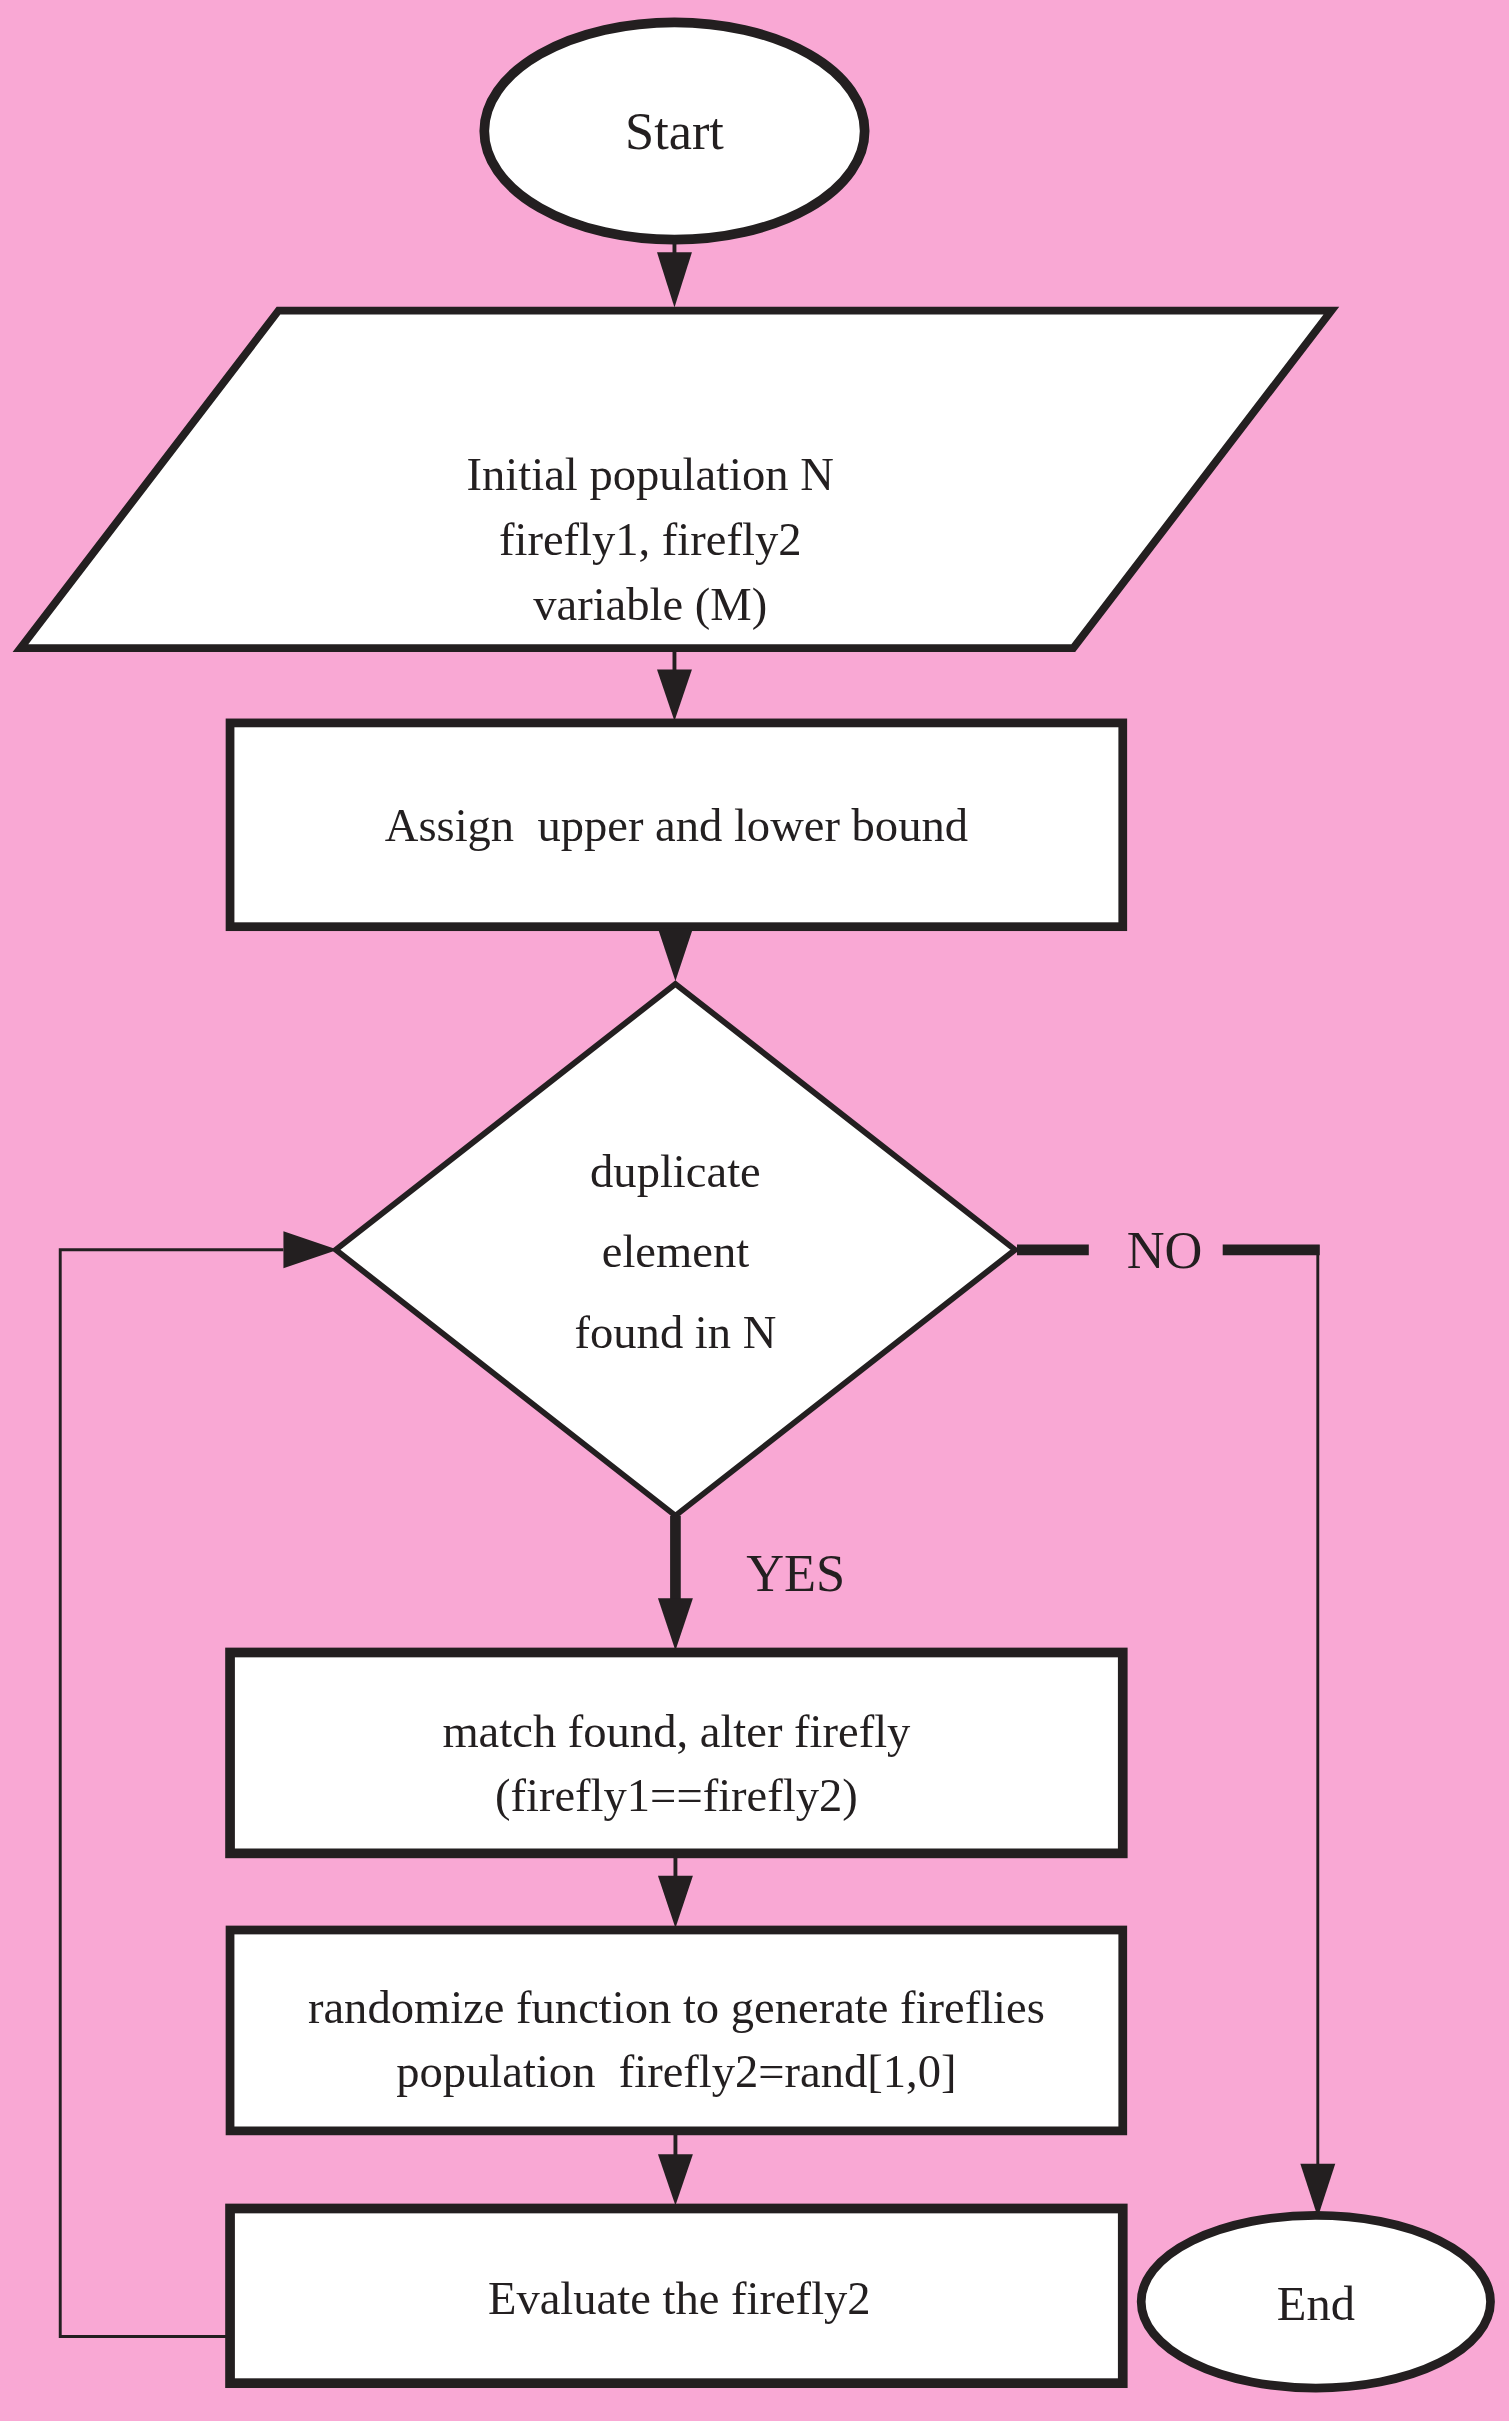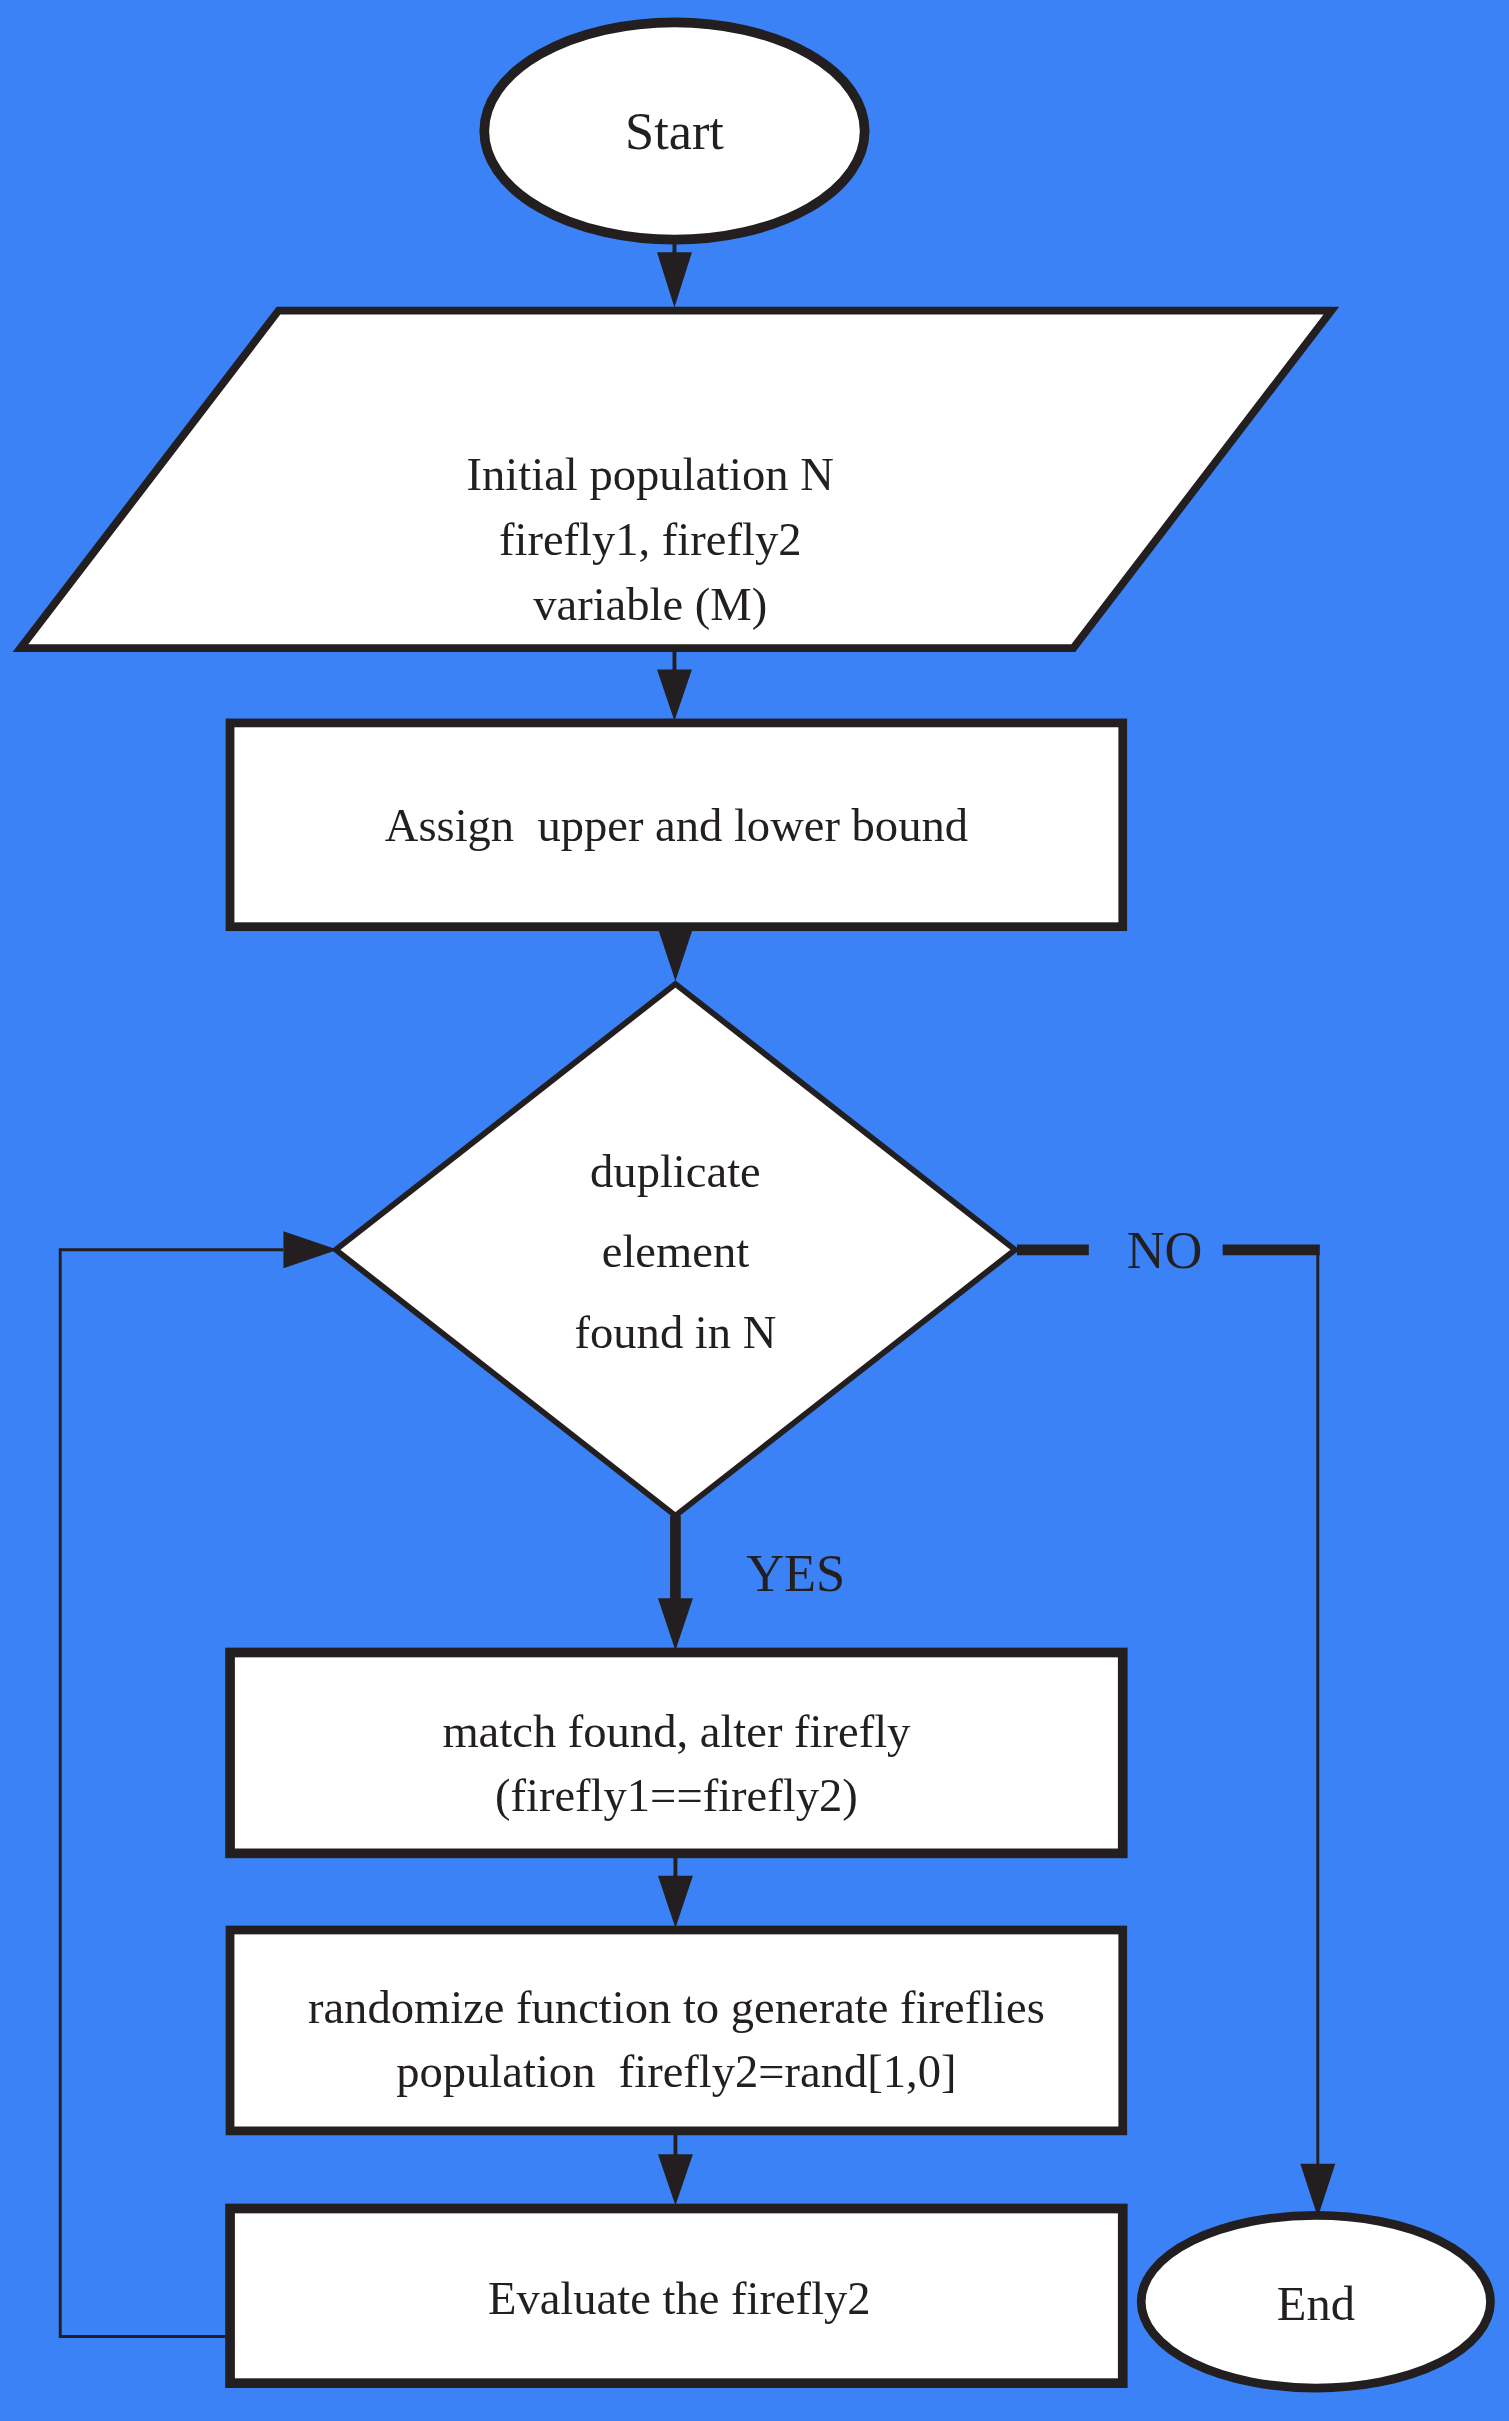--- a/index.html
+++ b/index.html
@@ -1,20 +1,20 @@
 <!DOCTYPE html>
 <html><head>
 <meta charset="utf-8">
 <style>
   html, body { margin: 0; padding: 0; background: #ffffff; }
   .page {
     position: relative;
     width: 1510px;
     height: 2421px;
-    background: #3b82f6;
+    background: #f9a8d4;
     font-family: "Liberation Serif", serif;
   }
   svg { display: block; }
   .shape { fill: #ffffff; stroke: #231f20; }
   .wire  { fill: none;    stroke: #231f20; }
   .head  { fill: #231f20; stroke: none; }
   .txt   { fill: #231f20; font-family: "Liberation Serif", serif; }
 </style>
 </head>
 <body>

